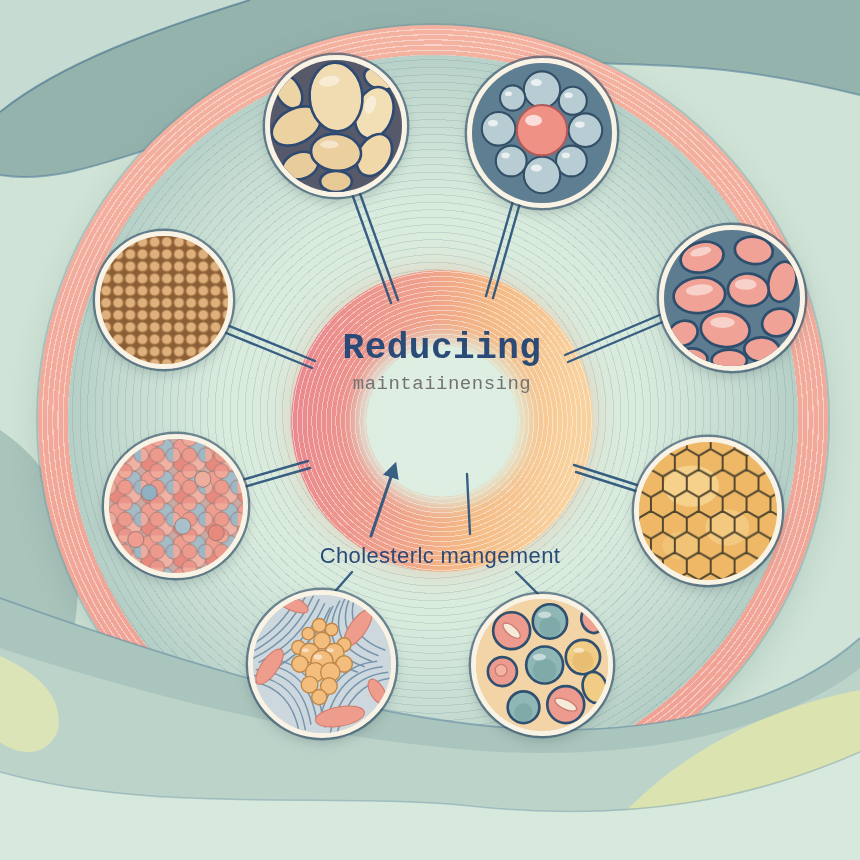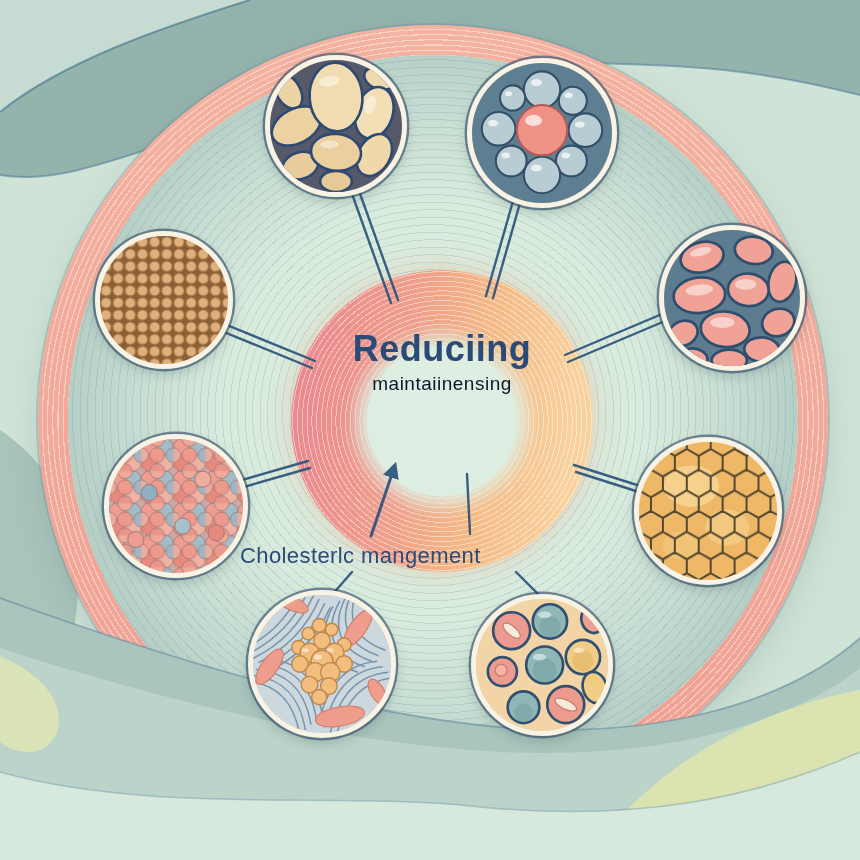--- a/index.html
+++ b/index.html
@@ -35,26 +35,26 @@
       linear-gradient(97deg,#ea8a8e 8%,#ef9f8b 38%,#f4ba85 62%,#f8d29e 90%);
     box-shadow:0 0 26px rgba(240,170,140,.45);
     z-index:2;
   }
   #donut-hole{
     left:75px;top:75px;width:152px;height:152px;border-radius:50%;
     background:radial-gradient(circle,#deeee2 55%,#d9ecdf 100%);
     box-shadow:0 0 16px 10px rgba(222,238,226,.85);
   }
   #center-text{
-    left:282px;top:330px;width:320px;text-align:center;z-index:3;color:#2a4a78;
+    left:282px;top:330px;width:320px;text-align:center;z-index:3;color:#2a4a78;font-family:Liberation Mono, monospace;
   }
   #center-text .t{font-size:36px;font-weight:bold;line-height:38px;letter-spacing:.5px;}
-  #center-text .s{font-size:19px;margin-top:5px;letter-spacing:.5px;color:#0f172a;}
+  #center-text .s{font-size:19px;margin-top:5px;letter-spacing:.5px;color:#737373;}
   #caption{
-    left:240px;top:543px;width:400px;text-align:left;z-index:5;
+    left:240px;top:543px;width:400px;text-align:center;z-index:5;
     font-size:22px;color:#2a4a78;letter-spacing:.4px;
   }
 
   
   .inset{
     border-radius:50%;overflow:hidden;z-index:5;
     border:5px solid #f9f3e6;
     box-shadow:0 0 0 2.4px rgba(42,72,100,.6), 0 5px 12px rgba(70,95,95,.28);
     background:#e8dcc2;
   }

